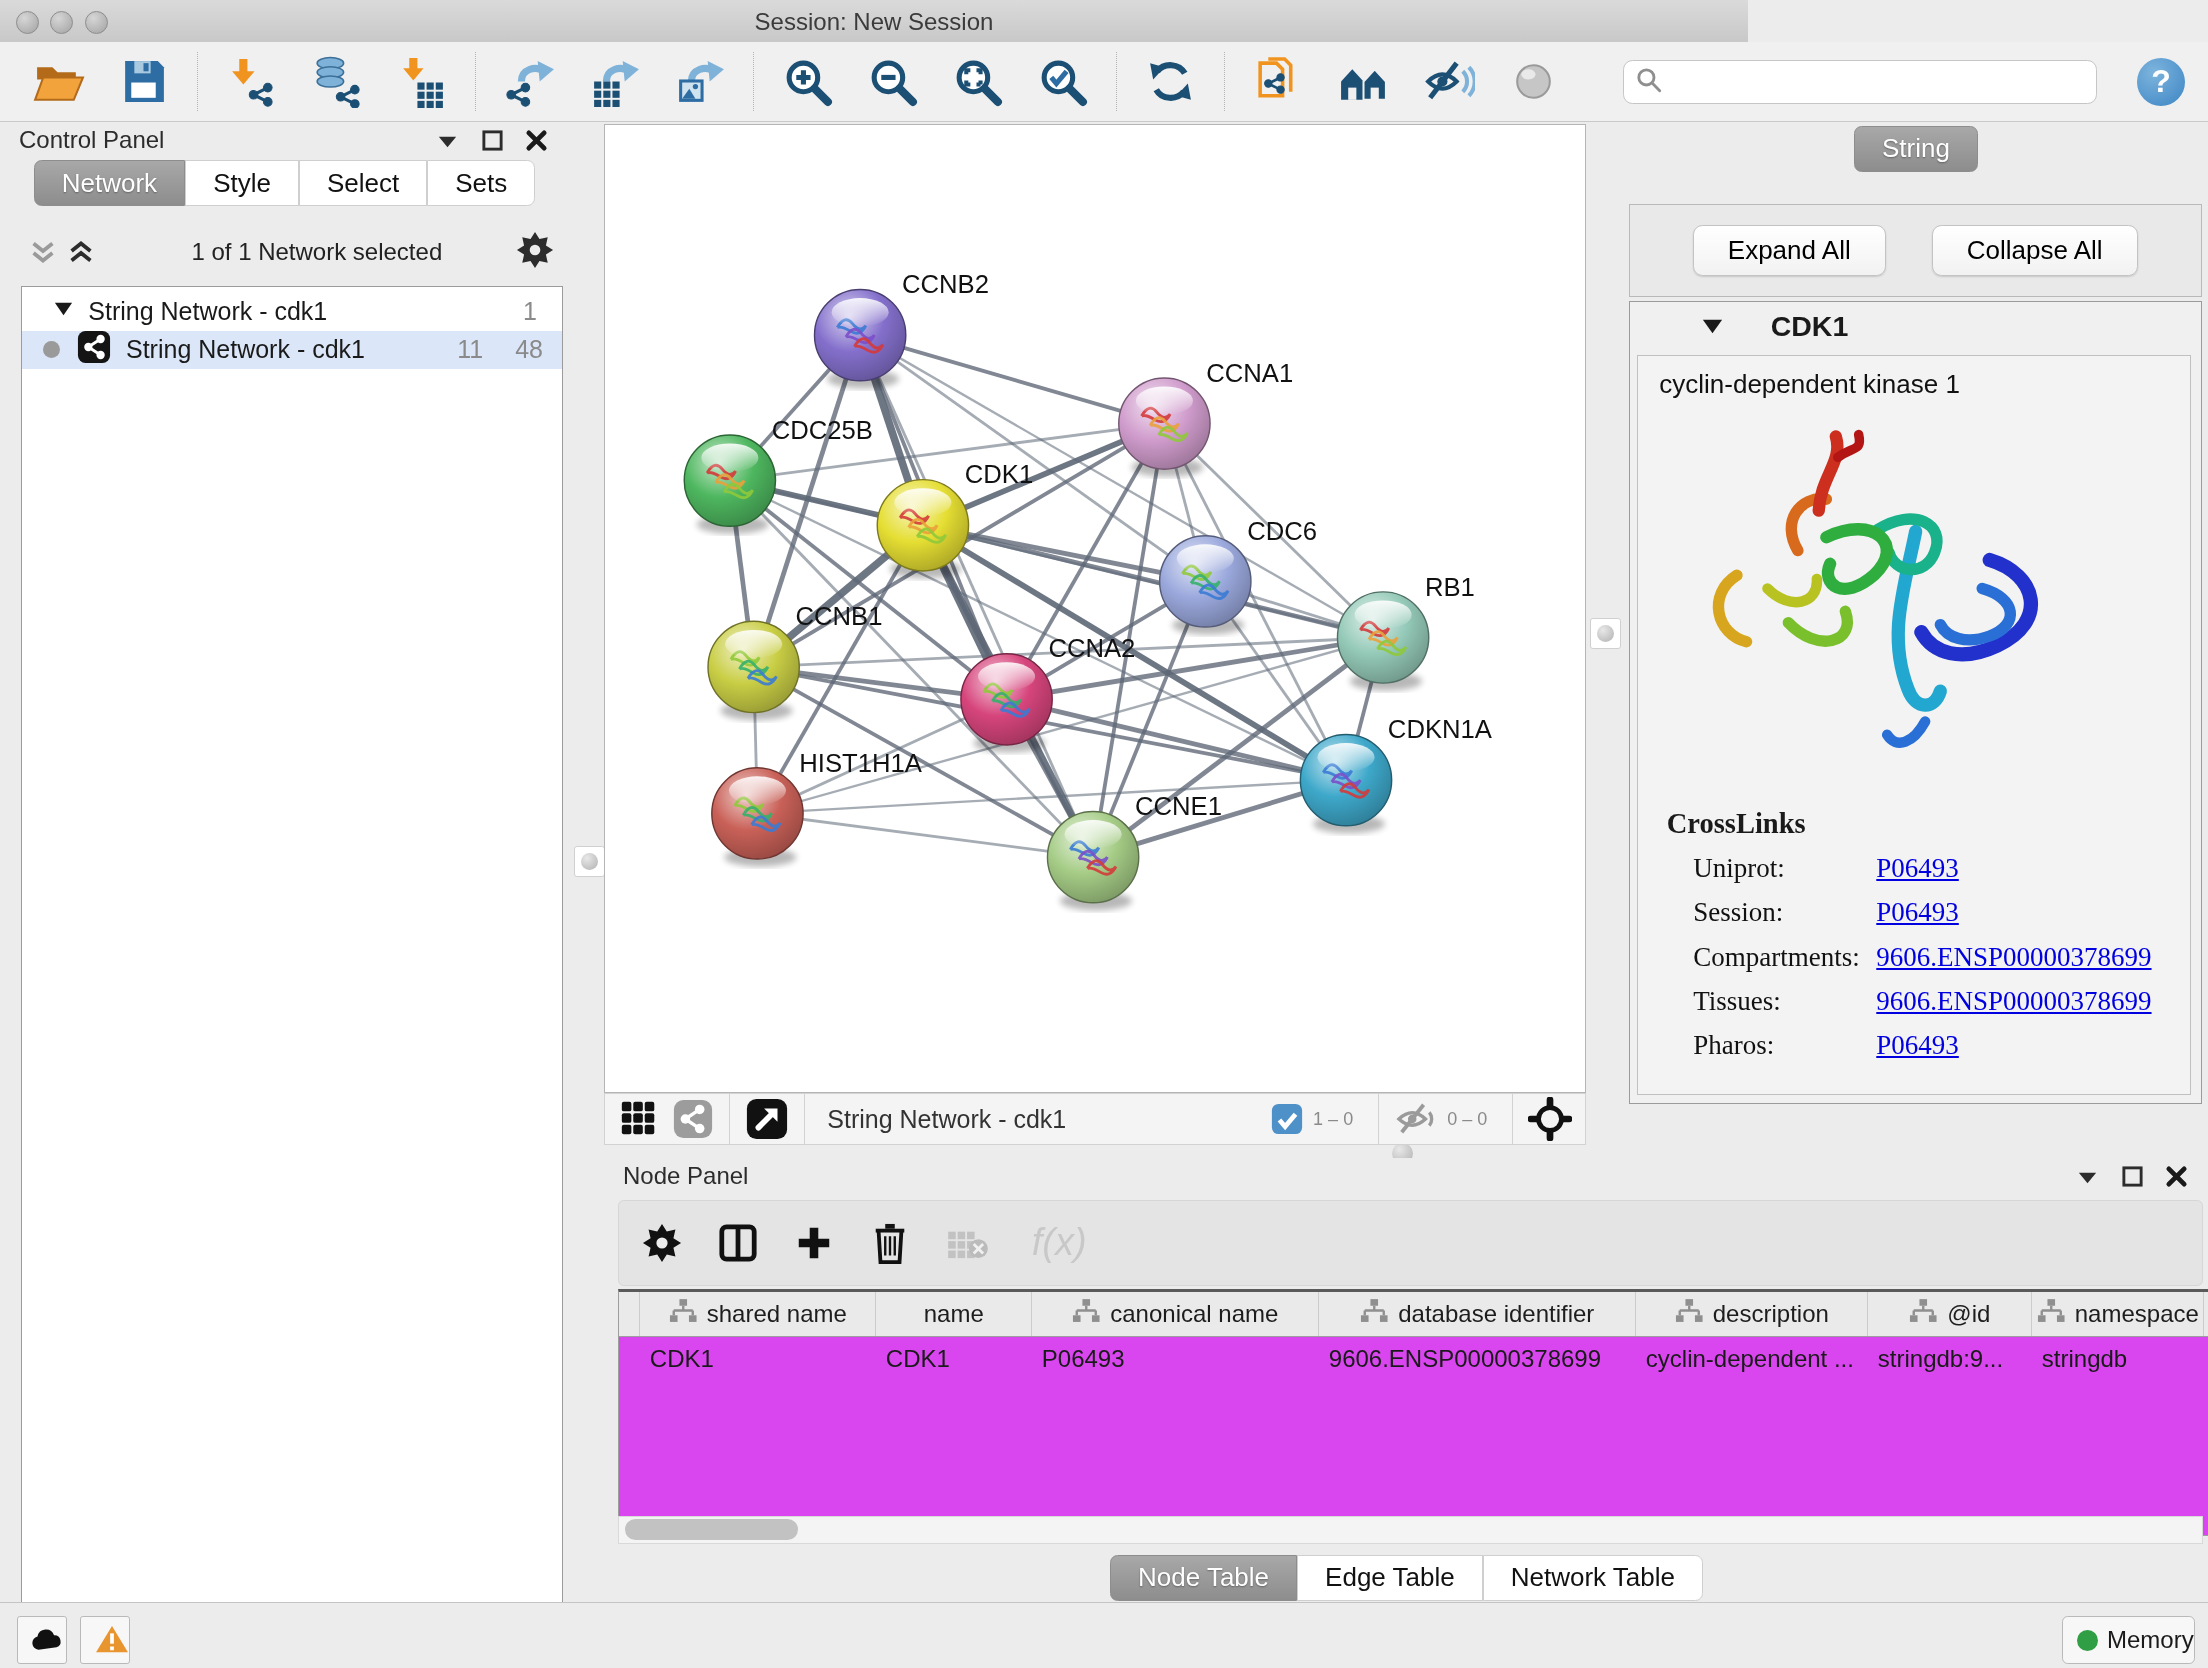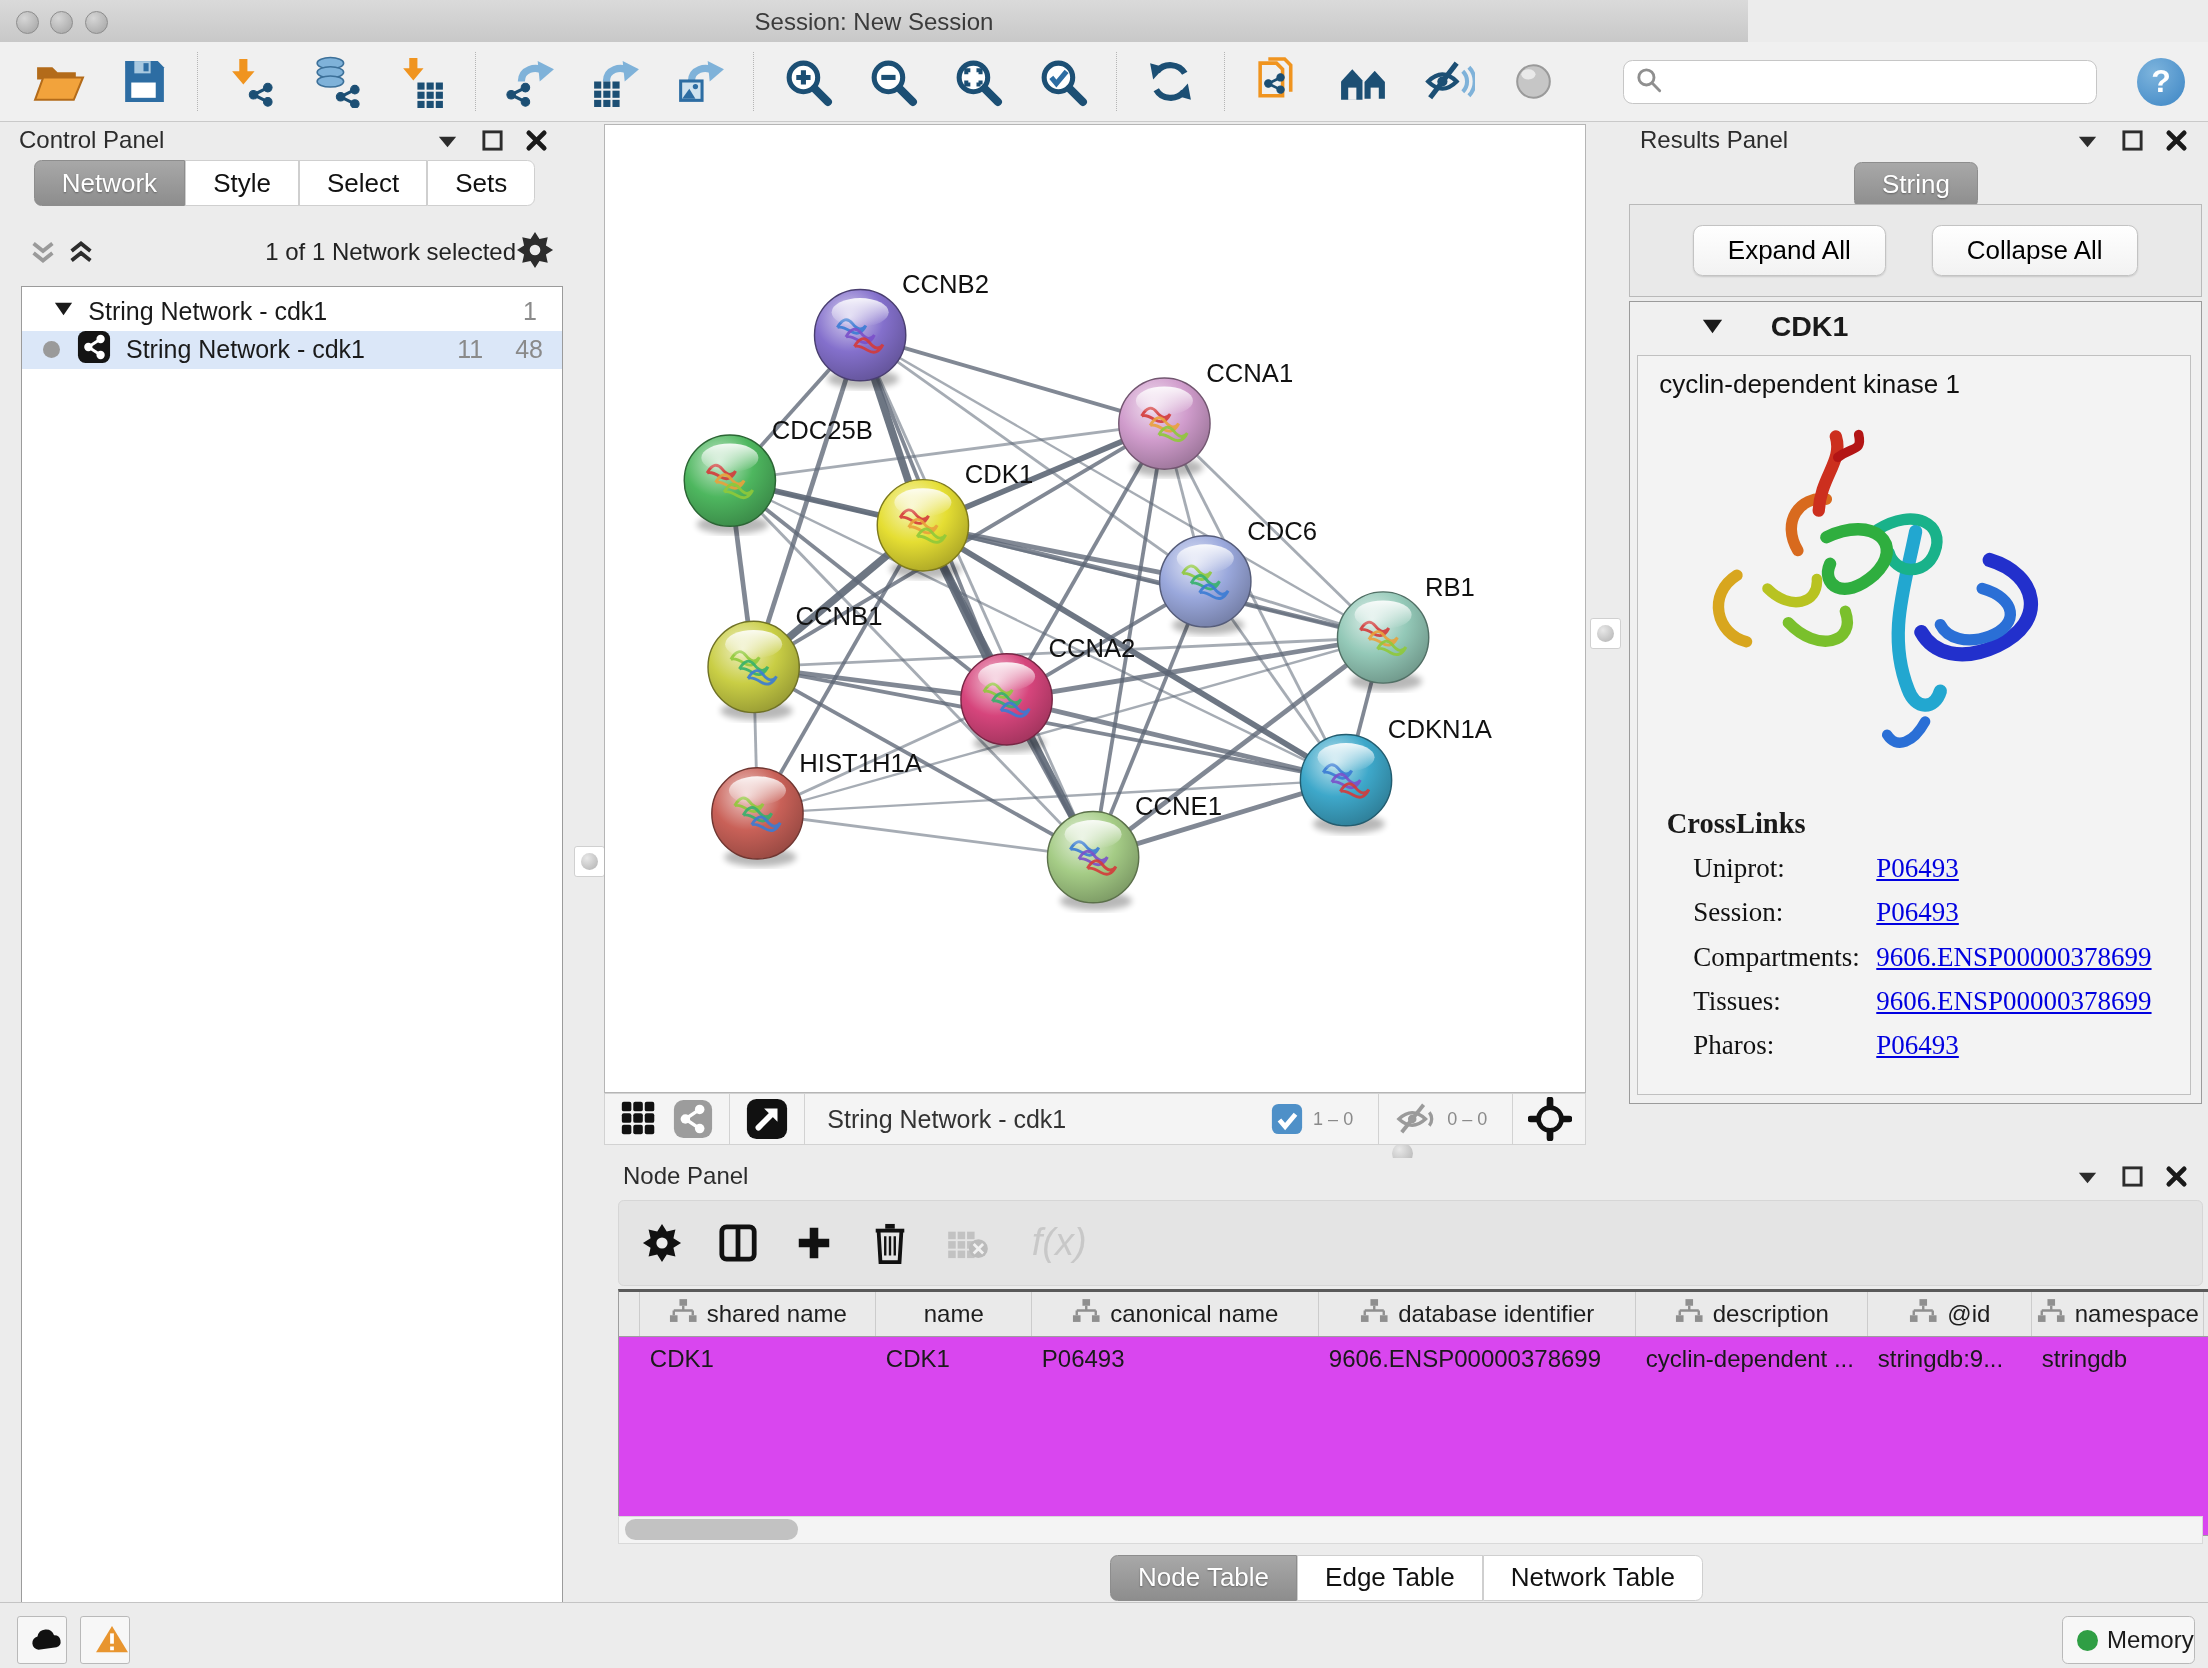--- a/index.html
+++ b/index.html
@@ -32,21 +32,21 @@
   .tabrow{display:flex;justify-content:center;gap:0;}
   .tab{font-size:26px;padding:6.7px 27px;background:#fff;border:1px solid #cfcfcf;color:#111;}
   .tab.first{border-radius:7.6px 0 0 7.6px;}
   .tab.last{border-radius:0 7.6px 7.6px 0;}
   .tab.only{border-radius:7.6px;}
   .tab.sel{background:linear-gradient(#a8a8a8,#8d8d8d);color:#fff;border-color:#8d8d8d;
     text-shadow:0 1px 1.9px rgba(0,0,0,.35);}
   
   #cpanel{left:0;top:122px;width:569px;height:1480px;background:#ececec;}
   #cp-selrow{position:absolute;left:0;top:103px;width:569px;height:53px;display:flex;align-items:center;}
-  #cp-status{flex:1;text-align:right;font-size:24px;color:#222;}
+  #cp-status{flex:1;text-align:center;font-size:24px;color:#222;}
   #cp-tree{position:absolute;left:21px;top:164px;width:542px;height:1411px;background:#fff;border:1.9px solid #9b9b9b;box-sizing:border-box;}
   .treerow{display:flex;align-items:center;height:38px;font-size:25px;}
   .treerow .cnt{color:#8a8a8a;}
   #row-child{background:#dbe7f8;}
   
   .handlebox{position:absolute;width:28.5px;height:28.5px;background:#fff;border:1px solid #d0d0d0;
      display:flex;align-items:center;justify-content:center;border-radius:2.9px;}
   .handledot{width:17px;height:17px;border-radius:50%;background:radial-gradient(circle at 35% 30%,#e8e8e8,#b0b0b0);}
   
   #netcanvas{left:604px;top:124px;width:982px;height:969px;background:#fff;border:1px solid #b5b5b5;box-sizing:border-box;}
@@ -658,39 +658,20 @@
         <svg width="44" height="44" viewBox="0 0 46 46">
           <circle cx="23" cy="23" r="12" fill="none" stroke="#111" stroke-width="5"></circle>
           <g stroke="#111" stroke-width="7" stroke-linecap="round">
             <path d="M23 3 v6 M23 37 v6 M3 23 h6 M37 23 h6"></path>
           </g>
         </svg>
       </span>
   </div>
 
   <div id="rpanel" class="abs">
-    <div class="phead" style="padding-left:17px;">
-      <span>Results Panel</span>
-      <span class="sp"></span>
-      <span class="phicon">
-          <svg width="25" height="25" viewBox="0 0 26 26">
-            <polygon points="4,9 22,9 13,20" fill="#2c2c2c"></polygon>
-          </svg>
-        </span>
-      <span class="phicon">
-          <svg width="23" height="23" viewBox="0 0 24 24">
-            <rect x="3" y="3" width="18" height="18" fill="none" stroke="#2c2c2c" stroke-width="3"></rect>
-          </svg>
-        </span>
-      <span class="phicon">
-          <svg width="23" height="23" viewBox="0 0 24 24">
-            <path d="M4 4 L20 20 M20 4 L4 20" stroke="#1a1a1a" stroke-width="5" stroke-linecap="round"></path>
-          </svg>
-        </span>
-    </div>
     <div class="tabrow" style="margin-top:3.8px;">
       <span class="tab only sel">String</span>
     </div>
     <div id="rbox1">
       <button class="rbtn">Expand All</button>
       <button class="rbtn">Collapse All</button>
     </div>
     <div id="rbox2">
       <div id="rsechead">
         <span style="margin:0 46px 0 70px;"><svg width="25" height="25" viewBox="0 0 26 26">

